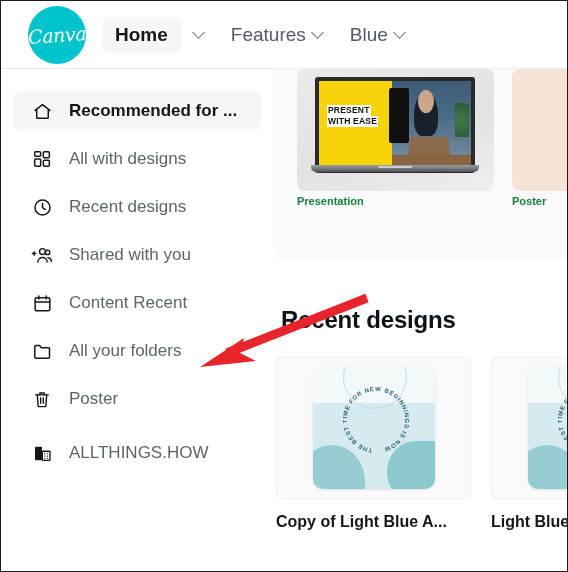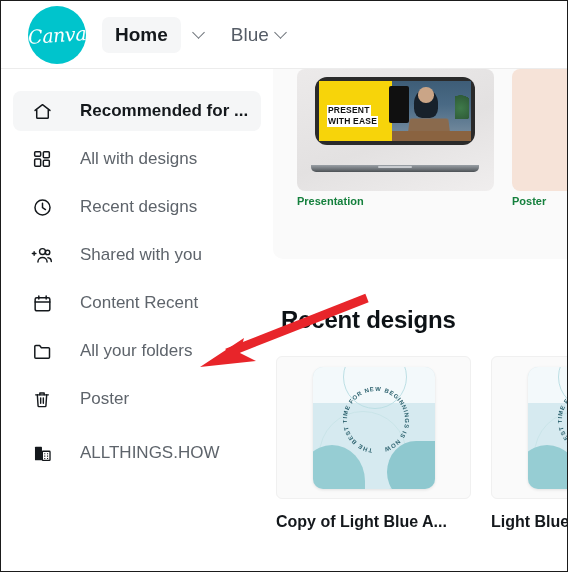--- a/index.html
+++ b/index.html
@@ -108,21 +108,20 @@
   }
   .side-item {
     position: relative;
     display: flex;
     align-items: center;
     height: 40px;
     margin: 0 12px 8px 12px;
     padding-left: 18px;
     border-radius: 8px;
     box-sizing: border-box;
-    gap: 11px;
   }
   .side-item.selected {
     background: #f5f6f7;
   }
   .side-icon {
     width: 22px;
     height: 22px;
     flex: none;
     display: flex;
     align-items: center;
@@ -201,23 +200,23 @@
     left: 14px;
     top: 8px;
     width: 168px;
     height: 100px;
   }
   .laptop-screen {
     position: absolute;
     left: 4px;
     top: 0;
     width: 160px;
-    height: 68px;
+    height: 96px;
     background: #2a2a2a;
-    border-radius: 12px;
+    border-radius: 3px;
     padding: 4px;
     box-sizing: border-box;
   }
   .slide {
     position: relative;
     width: 100%;
     height: 100%;
     overflow: hidden;
     background: #f7d40a;
   }
@@ -455,20 +454,24 @@
     <div class="nav-items">
 
       <div class="nav-item active">
         <span>Home</span>
       </div>
 
       <div class="nav-item">
         <span class="chev"></span>
       </div>
 
+      <div class="nav-item">
+        <span>Features</span>
+        <span class="chev"></span>
+      </div>
 
       <div class="nav-item">
         <span>Blue</span>
         <span class="chev"></span>
       </div>
 
     </div>
   </div>
 
   <div class="sidebar">

